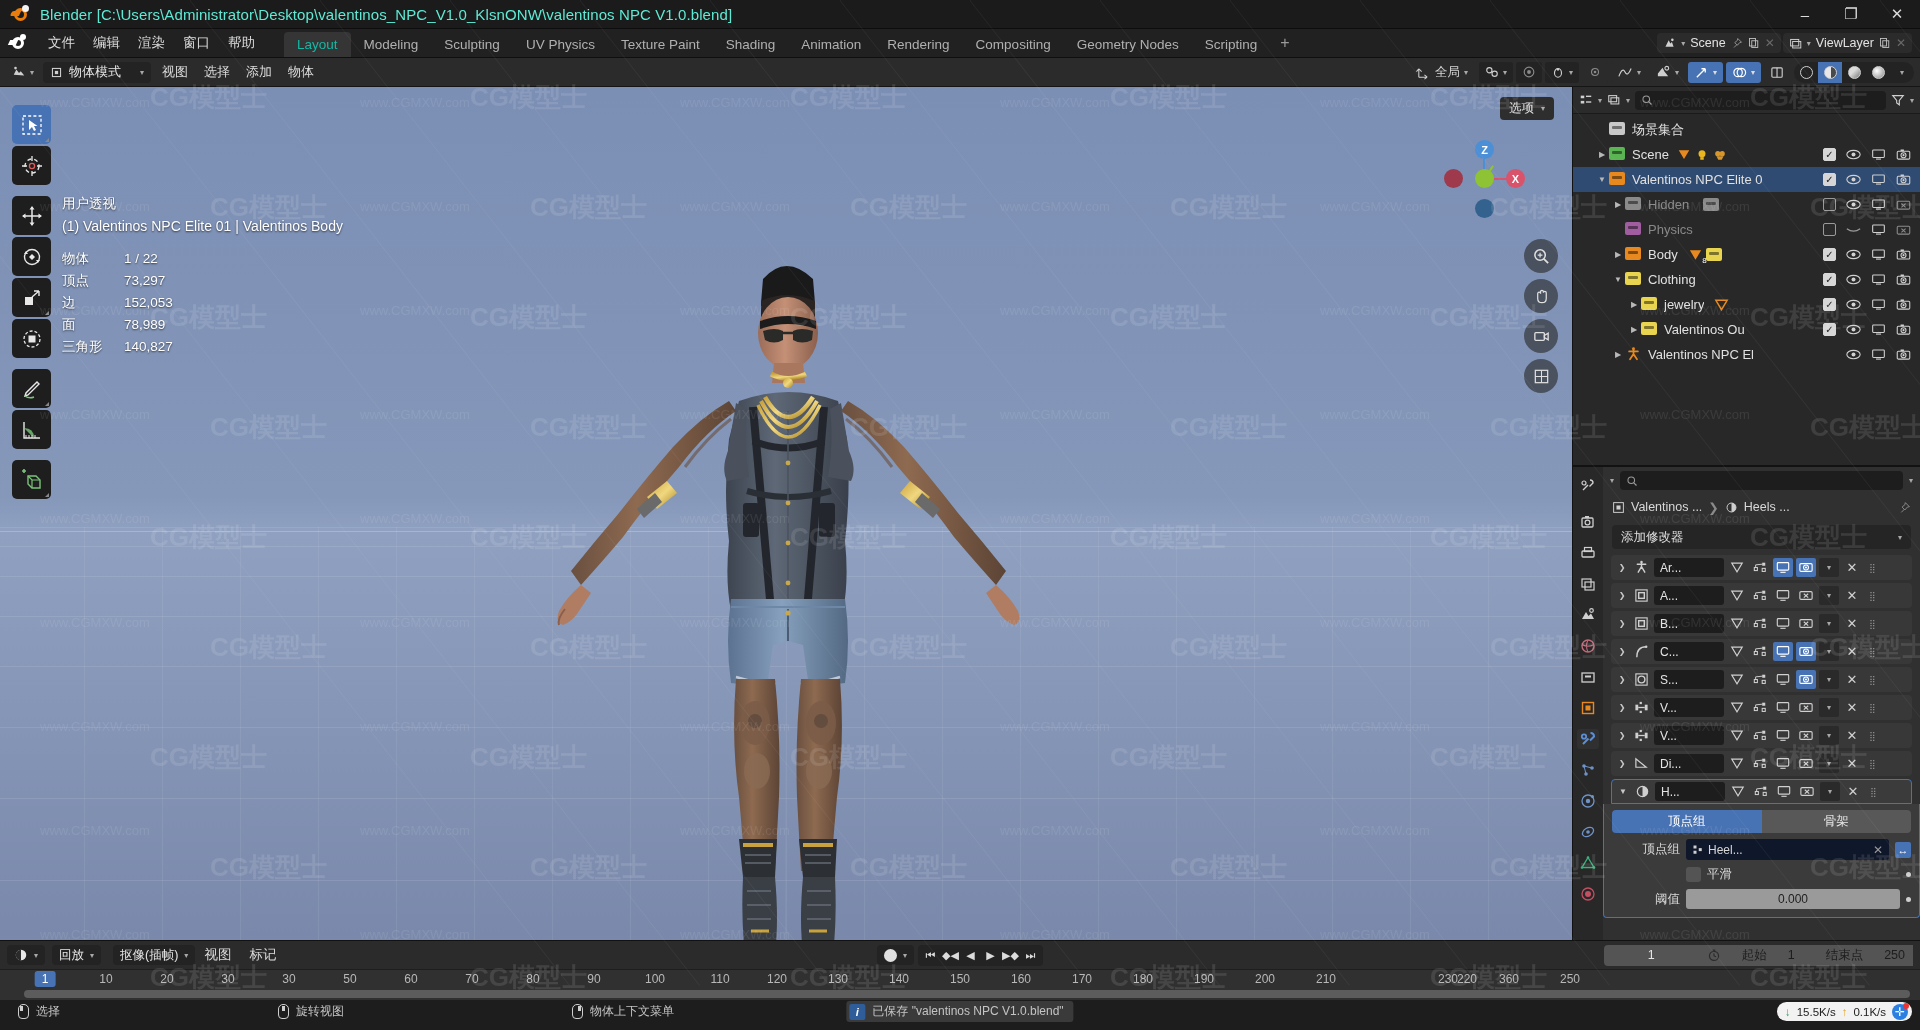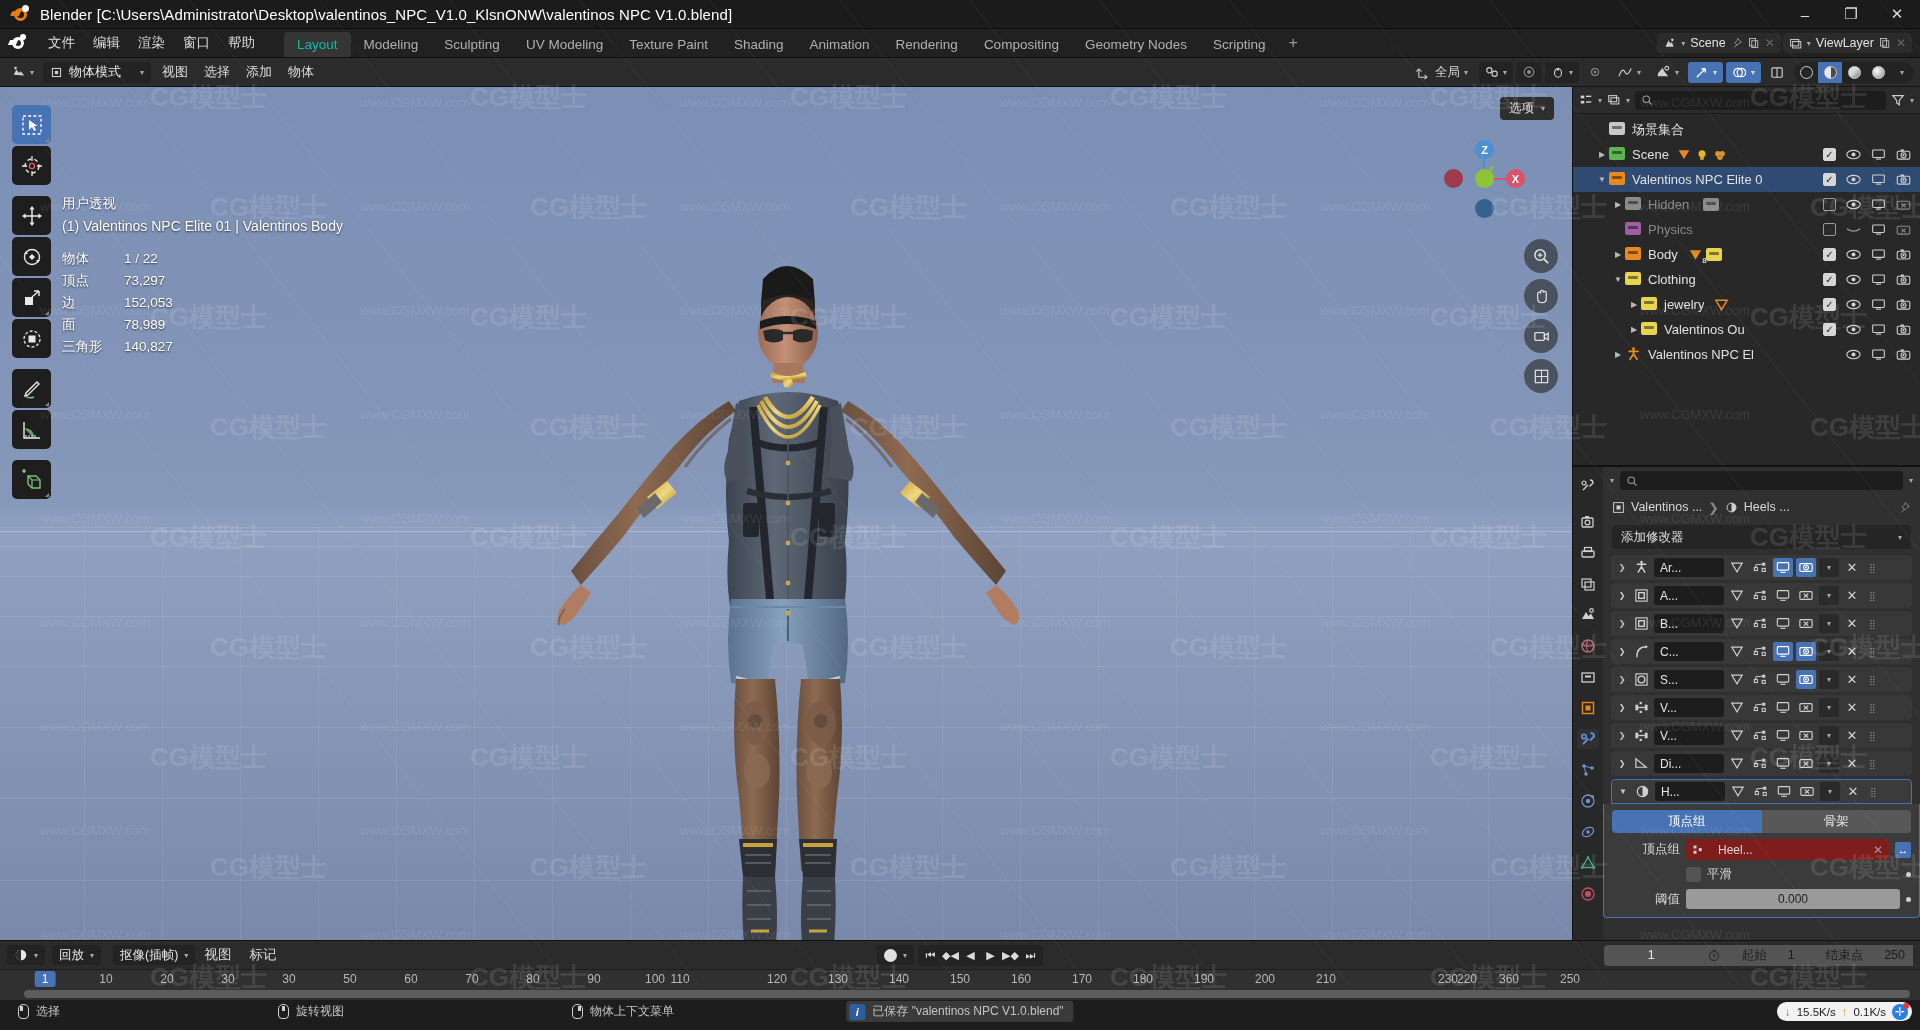--- a/index.html
+++ b/index.html
@@ -10,21 +10,21 @@
     font-size:13px; color:#e6e6e6;
     position:relative;
     -webkit-font-smoothing:antialiased;
   }
   
   .titlebar{height:29px;background:#1b1b1b;display:flex;align-items:center;border-bottom:1px solid #0d0d0d;}
   .blender-logo{width:22px;height:22px;margin:0 8px 0 10px;position:relative;flex:none;}
   .blender-logo .ring{position:absolute;left:4px;top:5px;width:13px;height:13px;border-radius:50%;border:3px solid #e87d0d;}
   .blender-logo .dot{position:absolute;left:12px;top:2px;width:7px;height:7px;border-radius:50%;background:#f3f3f3;}
   .blender-logo .tail{position:absolute;left:1px;top:8px;width:9px;height:5px;background:#e87d0d;transform:skewX(-25deg);border-radius:2px 0 0 2px;}
-  .title-text{font-size:15px;color:#ffffff;letter-spacing:.1px;}
+  .title-text{font-size:15px;color:#5eead4;letter-spacing:.1px;}
   .win-btns{margin-left:auto;display:flex;height:100%;}
   .win-btn{width:46px;height:100%;display:flex;align-items:center;justify-content:center;color:#dcdcdc;font-size:15px;}
 
   
   .topbar{height:29px;background:#212121;display:flex;align-items:center;border-bottom:1px solid #0f0f0f;position:relative;}
   .tb-logo{width:20px;height:20px;margin:0 10px 0 9px;position:relative;flex:none;}
   .tb-logo .ring{position:absolute;left:3px;top:4px;width:12px;height:12px;border-radius:50%;border:3px solid #ffffff;}
   .tb-logo .dot{position:absolute;left:11px;top:1px;width:6px;height:6px;border-radius:50%;background:#fff;}
   .tb-logo .tail{position:absolute;left:0px;top:7px;width:8px;height:5px;background:#fff;transform:skewX(-25deg);}
   .menu-item{padding:3px 9px;font-size:13.5px;color:#dcdcdc;border-radius:3px;}
@@ -131,21 +131,21 @@
   .mbtn{width:20px;height:19px;display:flex;align-items:center;justify-content:center;border-radius:2px;color:#d0d0d0;}
   .mbtn.on{background:#4772b3;color:#fff;}
   .mbtn.dark{background:#2a2a2a;}
   .mgrip{width:14px;display:flex;align-items:center;justify-content:center;color:#8a8a8a;letter-spacing:-1px;font-size:9px;}
   .mod-panel{background:#3b3b3b;border:1px solid #4772b3;border-top:none;border-radius:0 0 4px 4px;padding:6px 8px 8px;display:flex;flex-direction:column;gap:6px;}
   .seg{display:flex;height:23px;border-radius:4px;overflow:hidden;}
   .seg > div{flex:1;display:flex;align-items:center;justify-content:center;font-size:12.5px;background:#585858;color:#e8e8e8;}
   .seg > div.on{background:#4772b3;color:#fff;}
   .prow{display:flex;align-items:center;gap:6px;font-size:12.5px;color:#d8d8d8;}
   .plabel{width:68px;text-align:right;flex:none;}
-  .pval{flex:1;background:#7f1d1d;border-radius:3px;height:21px;display:flex;align-items:center;gap:14px;padding:0 6px;font-size:12px;}
+  .pval{flex:1;background:#0f172a;border-radius:3px;height:21px;display:flex;align-items:center;gap:4px;padding:0 6px;font-size:12px;}
   .pslider{flex:1;background:#9a9a9a;border-radius:3px;height:20px;display:flex;align-items:center;justify-content:center;font-size:12px;color:#1d1d1d;}
   .pcheck{width:15px;height:15px;background:#545454;border-radius:3px;flex:none;}
   .sqb{width:16px;height:16px;border-radius:2px;display:flex;align-items:center;justify-content:center;background:#4772b3;color:#fff;font-size:11px;}
   .dotmini{width:5px;height:5px;border-radius:50%;background:#cfcfcf;}
 
   
   .timeline{height:60px;background:#282828;border-top:1px solid #121212;display:flex;flex-direction:column;}
   .tl-header{height:28px;display:flex;align-items:center;gap:4px;padding:0 7px;background:#2b2b2b;}
   .tl-sel{background:#232323;border-radius:4px;height:20px;display:flex;align-items:center;padding:0 7px;gap:6px;font-size:12.5px;}
   .tl-center{position:absolute;left:50%;transform:translateX(-50%);display:flex;align-items:center;gap:4px;}
@@ -204,21 +204,21 @@
       <div class="menu-item">文件</div>
       <div class="menu-item">编辑</div>
       <div class="menu-item">渲染</div>
       <div class="menu-item">窗口</div>
       <div class="menu-item">帮助</div>
     </div>
   <div class="ws-tabs" id="ws-holder">
       <div class="ws-tab active">Layout</div>
       <div class="ws-tab">Modeling</div>
       <div class="ws-tab">Sculpting</div>
-      <div class="ws-tab">UV Modeling</div>
+      <div class="ws-tab">UV Physics</div>
       <div class="ws-tab">Texture Paint</div>
       <div class="ws-tab">Shading</div>
       <div class="ws-tab">Animation</div>
       <div class="ws-tab">Rendering</div>
       <div class="ws-tab">Compositing</div>
       <div class="ws-tab">Geometry Nodes</div>
       <div class="ws-tab">Scripting</div>
     </div>
   <div class="ws-plus">+</div>
 
@@ -1628,21 +1628,21 @@
         <div class="tick" style="left: 106px;">10</div>
         <div class="tick" style="left: 167px;">20</div>
         <div class="tick" style="left: 228px;">30</div>
         <div class="tick" style="left: 289px;">30</div>
         <div class="tick" style="left: 350px;">50</div>
         <div class="tick" style="left: 411px;">60</div>
         <div class="tick" style="left: 472px;">70</div>
         <div class="tick" style="left: 533px;">80</div>
         <div class="tick" style="left: 594px;">90</div>
         <div class="tick" style="left: 655px;">100</div>
-        <div class="tick" style="left: 680px;">110</div>
+        <div class="tick" style="left: 720px;">110</div>
         <div class="tick" style="left: 777px;">120</div>
         <div class="tick" style="left: 838px;">130</div>
         <div class="tick" style="left: 899px;">140</div>
         <div class="tick" style="left: 960px;">150</div>
         <div class="tick" style="left: 1021px;">160</div>
         <div class="tick" style="left: 1082px;">170</div>
         <div class="tick" style="left: 1143px;">180</div>
         <div class="tick" style="left: 1204px;">190</div>
         <div class="tick" style="left: 1265px;">200</div>
         <div class="tick" style="left: 1326px;">210</div>

